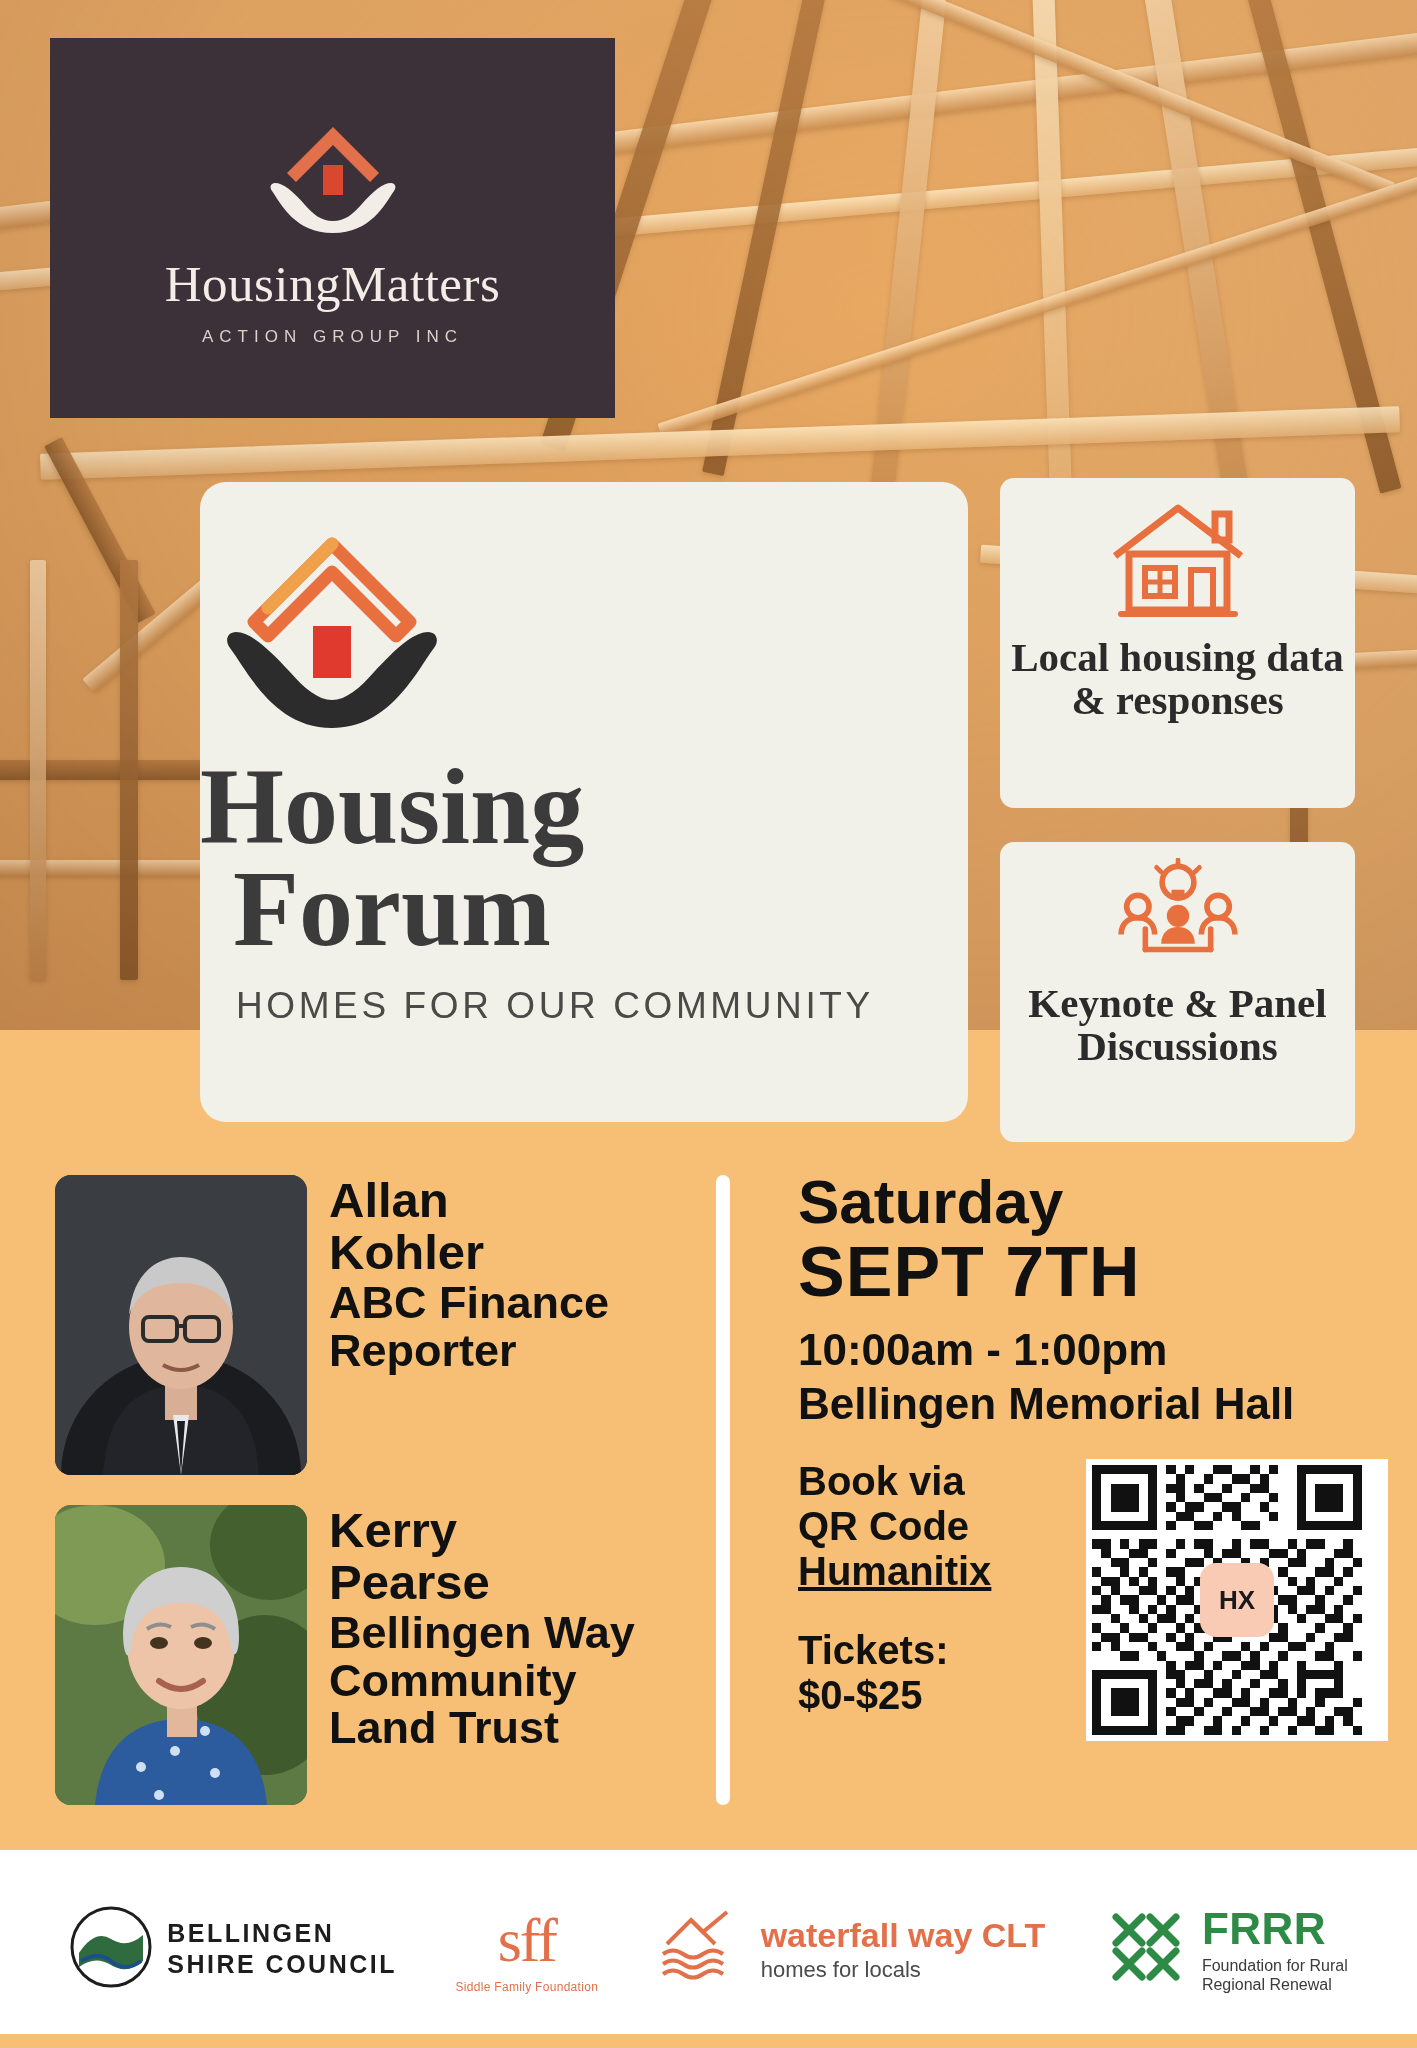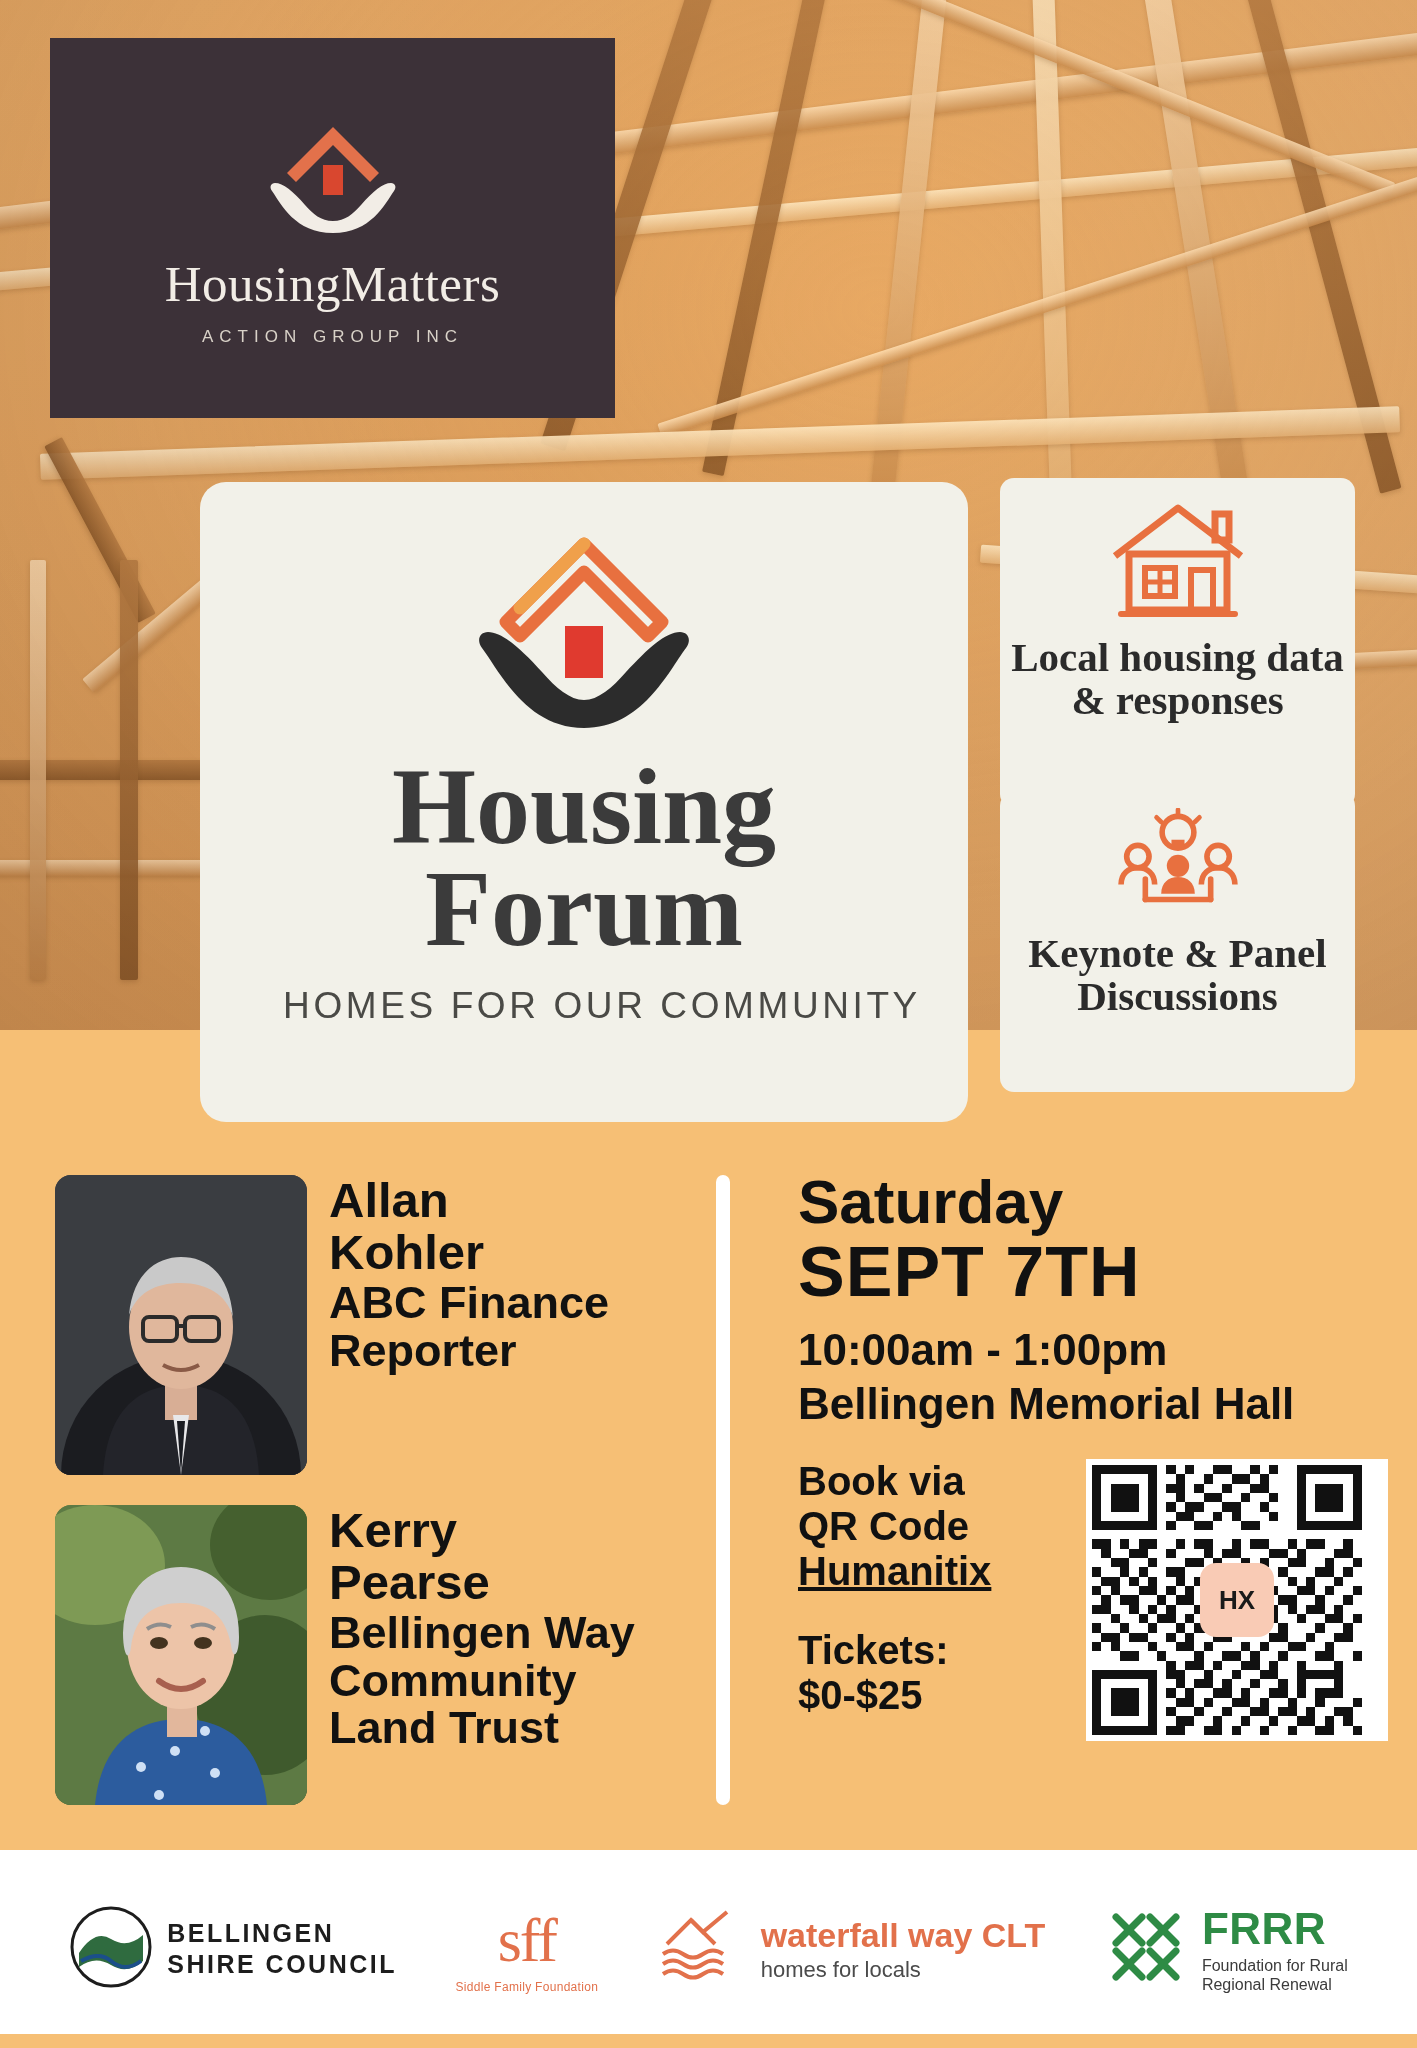--- a/index.html
+++ b/index.html
@@ -50,21 +50,21 @@
     font-size: 51px; letter-spacing: .5px; margin-top: 6px;
   }
   .logo-sub {
     color: #D9D2C8; font-size: 17px; letter-spacing: 6px; margin-top: 14px;
   }
 
   
   .main-card {
     position: absolute; left: 200px; top: 482px; width: 768px; height: 640px;
     background: #F2F1E9; border-radius: 26px;
-    display: flex; flex-direction: column; align-items: center; justify-content: flex-start;
+    display: flex; flex-direction: column; align-items: flex-start; justify-content: flex-start;
     padding-top: 30px;
   }
   .main-mark { width: 265px; height: 232px; margin-top: 10px; }
   .main-title {
     font-family: "Liberation Serif", serif; font-weight: bold;
     font-size: 108px; line-height: .94; color: #3B3B3B; text-align: center;
     margin-top: 2px;
   }
   .main-tag {
     font-size: 37px; letter-spacing: 3.6px; color: #4A4A46;
@@ -72,21 +72,21 @@
   }
 
   
   .feat {
     position: absolute; left: 1000px; width: 355px;
     background: #F2F1E9; border-radius: 14px;
     display: flex; flex-direction: column; align-items: center; justify-content: flex-start;
     padding: 16px 10px 18px;
   }
   .feat-1 { top: 478px; height: 330px; }
-  .feat-2 { top: 792px; height: 300px; }
+  .feat-2 { top: 842px; height: 300px; }
   .feat-text {
     font-family: "Liberation Serif", serif; font-weight: bold;
     font-size: 41px; line-height: 1.06; color: #2B2B2B; text-align: center;
     margin-top: 8px;
   }
 
   
   .speaker { position: absolute; display: flex; align-items: flex-start; }
   .spk-1 { left: 55px; top: 1175px; }
   .spk-2 { left: 55px; top: 1505px; }

